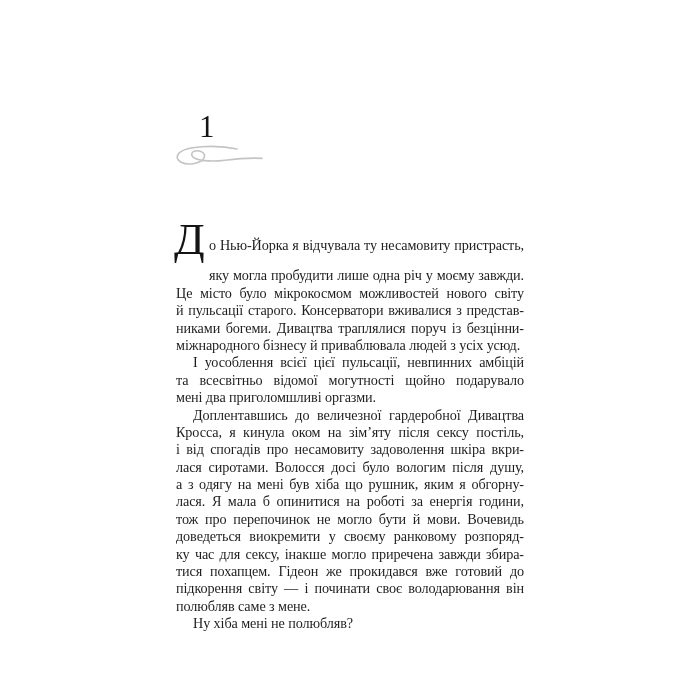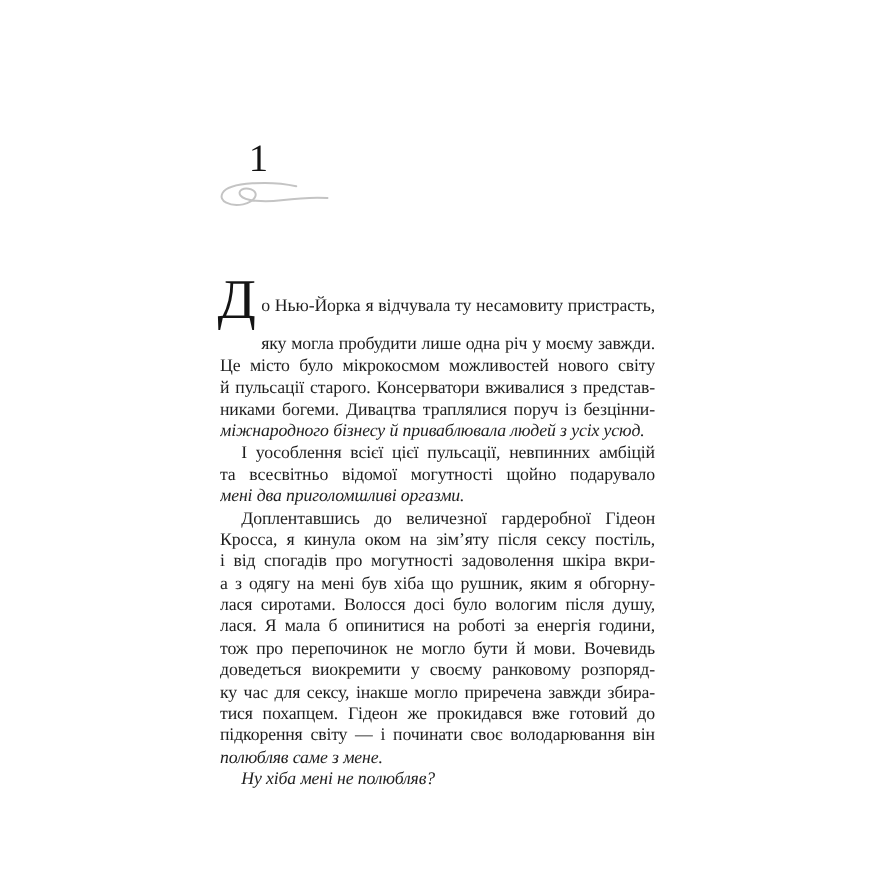--- a/index.html
+++ b/index.html
@@ -43,21 +43,20 @@
     height: 17.4px;
     line-height: 17.4px;
     overflow: hidden;
     text-align: justify;
     text-align-last: justify;
     white-space: normal;
   }
   .line.last {
     text-align: left;
     text-align-last: left;
-    font-style: italic;
   }
   .line.indent {
     text-indent: 17px;
   }
   .line.dc {
     padding-left: 33px;
     margin-top: 13px;
   }
   .drop-cap {
     position: absolute;
@@ -88,25 +87,25 @@
     <div class="line dc">яку могла пробудити лише одна річ у моєму завжди.</div>
     <div class="line">Це місто було мікрокосмом можливостей нового світу</div>
     <div class="line">й пульсації старого. Консерватори вживалися з представ-</div>
     <div class="line">никами богеми. Дивацтва траплялися поруч із безцінни-</div>
     <div class="line last">міжнародного бізнесу й приваблювала людей з усіх усюд.</div>
 
     <div class="line indent">І уособлення всієї цієї пульсації, невпинних амбіцій</div>
     <div class="line">та всесвітньо відомої могутності щойно подарувало</div>
     <div class="line last">мені два приголомшливі оргазми.</div>
 
-    <div class="line indent">Доплентавшись до величезної гардеробної Гідеон</div>
+    <div class="line indent">Доплентавшись до величезної гардеробної Дивацтва</div>
     <div class="line">Кросса, я кинула оком на зім’яту після сексу постіль,</div>
-    <div class="line">і від спогадів про могутності задоволення шкіра вкри-</div>
+    <div class="line">і від спогадів про несамовиту задоволення шкіра вкри-</div>
+    <div class="line">лася сиротами. Волосся досі було вологим після душу,</div>
     <div class="line">а з одягу на мені був хіба що рушник, яким я обгорну-</div>
-    <div class="line">лася сиротами. Волосся досі було вологим після душу,</div>
     <div class="line">лася. Я мала б опинитися на роботі за енергія години,</div>
     <div class="line">тож про перепочинок не могло бути й мови. Вочевидь</div>
     <div class="line">доведеться виокремити у своєму ранковому розпоряд-</div>
     <div class="line">ку час для сексу, інакше могло приречена завжди збира-</div>
     <div class="line">тися похапцем. Гідеон же прокидався вже готовий до</div>
     <div class="line">підкорення світу — і починати своє володарювання він</div>
     <div class="line last">полюбляв саме з мене.</div>
 
     <div class="line indent last">Ну хіба мені не полюбляв?</div>
 

